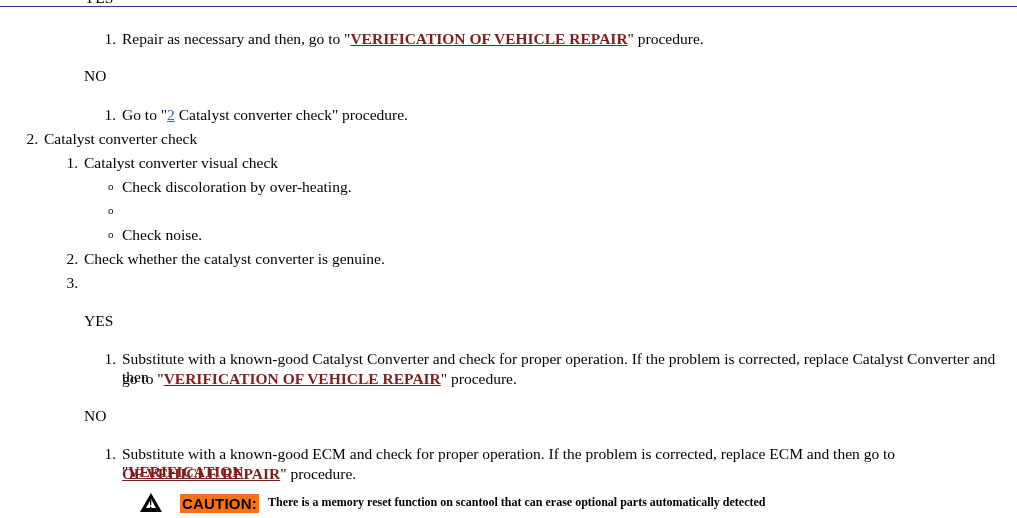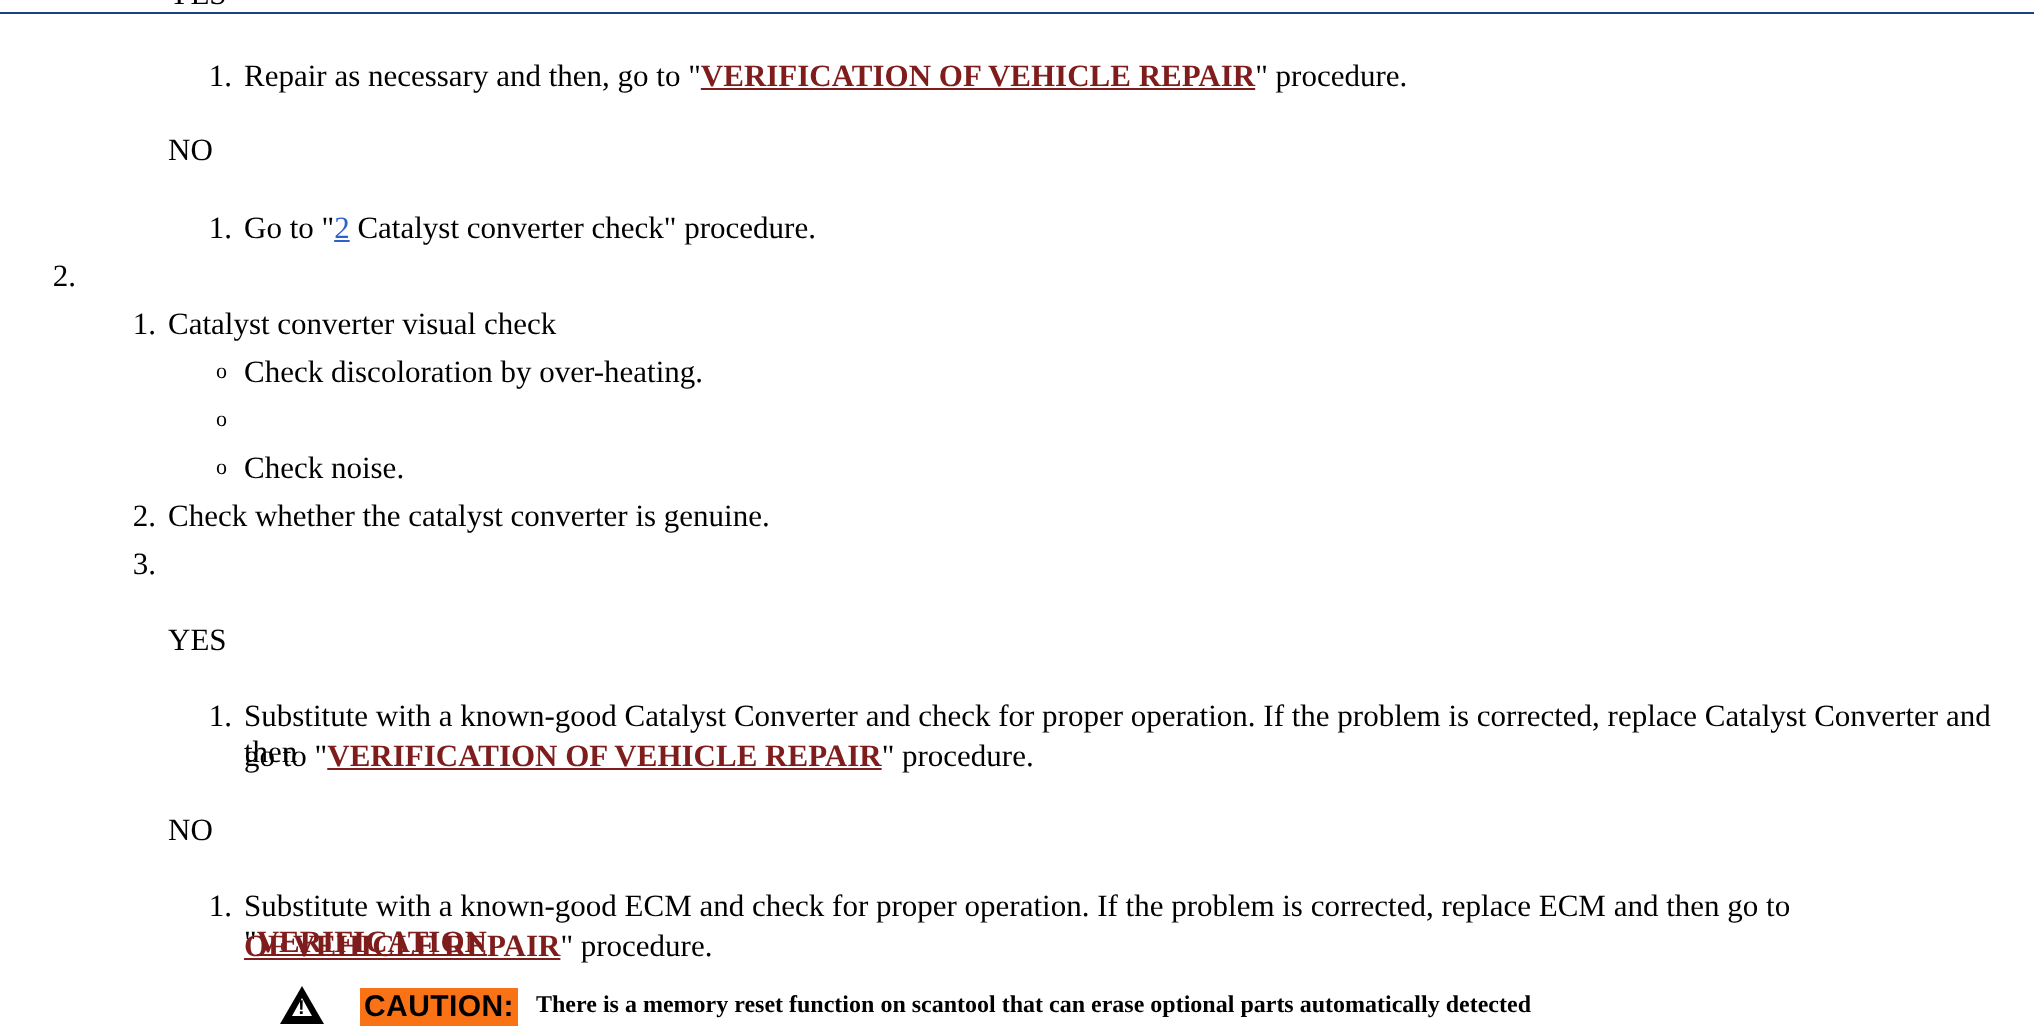--- a/index.html
+++ b/index.html
@@ -143,20 +143,21 @@
   </div>
 
   <div class="text" style="left: 84px; top: 67px;">NO</div>
 
   <div class="marker" style="left: 96px; top: 106px; width: 20px;">1.</div>
   <div class="text" style="left: 122px; top: 106px;">
     <span>Go to "</span><a class="bluelink" href="#">2</a><span> Catalyst converter check" procedure.</span>
   </div>
 
   <div class="marker" style="left: 18px; top: 130px; width: 20px;">2.</div>
+  <div class="text" style="left: 44px; top: 130px;">Catalyst converter check</div>
 
   <div class="marker" style="left: 58px; top: 154px; width: 20px;">1.</div>
   <div class="text" style="left: 84px; top: 154px; text-align: center;">Catalyst converter visual check</div>
 
   <div class="bullet-o" style="left: 108px; top: 181px;">o</div>
   <div class="text" style="left: 122px; top: 178px;">Check discoloration by over-heating.</div>
 
   <div class="bullet-o" style="left: 108px; top: 205px;">o</div>
 
   <div class="bullet-o" style="left: 108px; top: 229px;">o</div>

